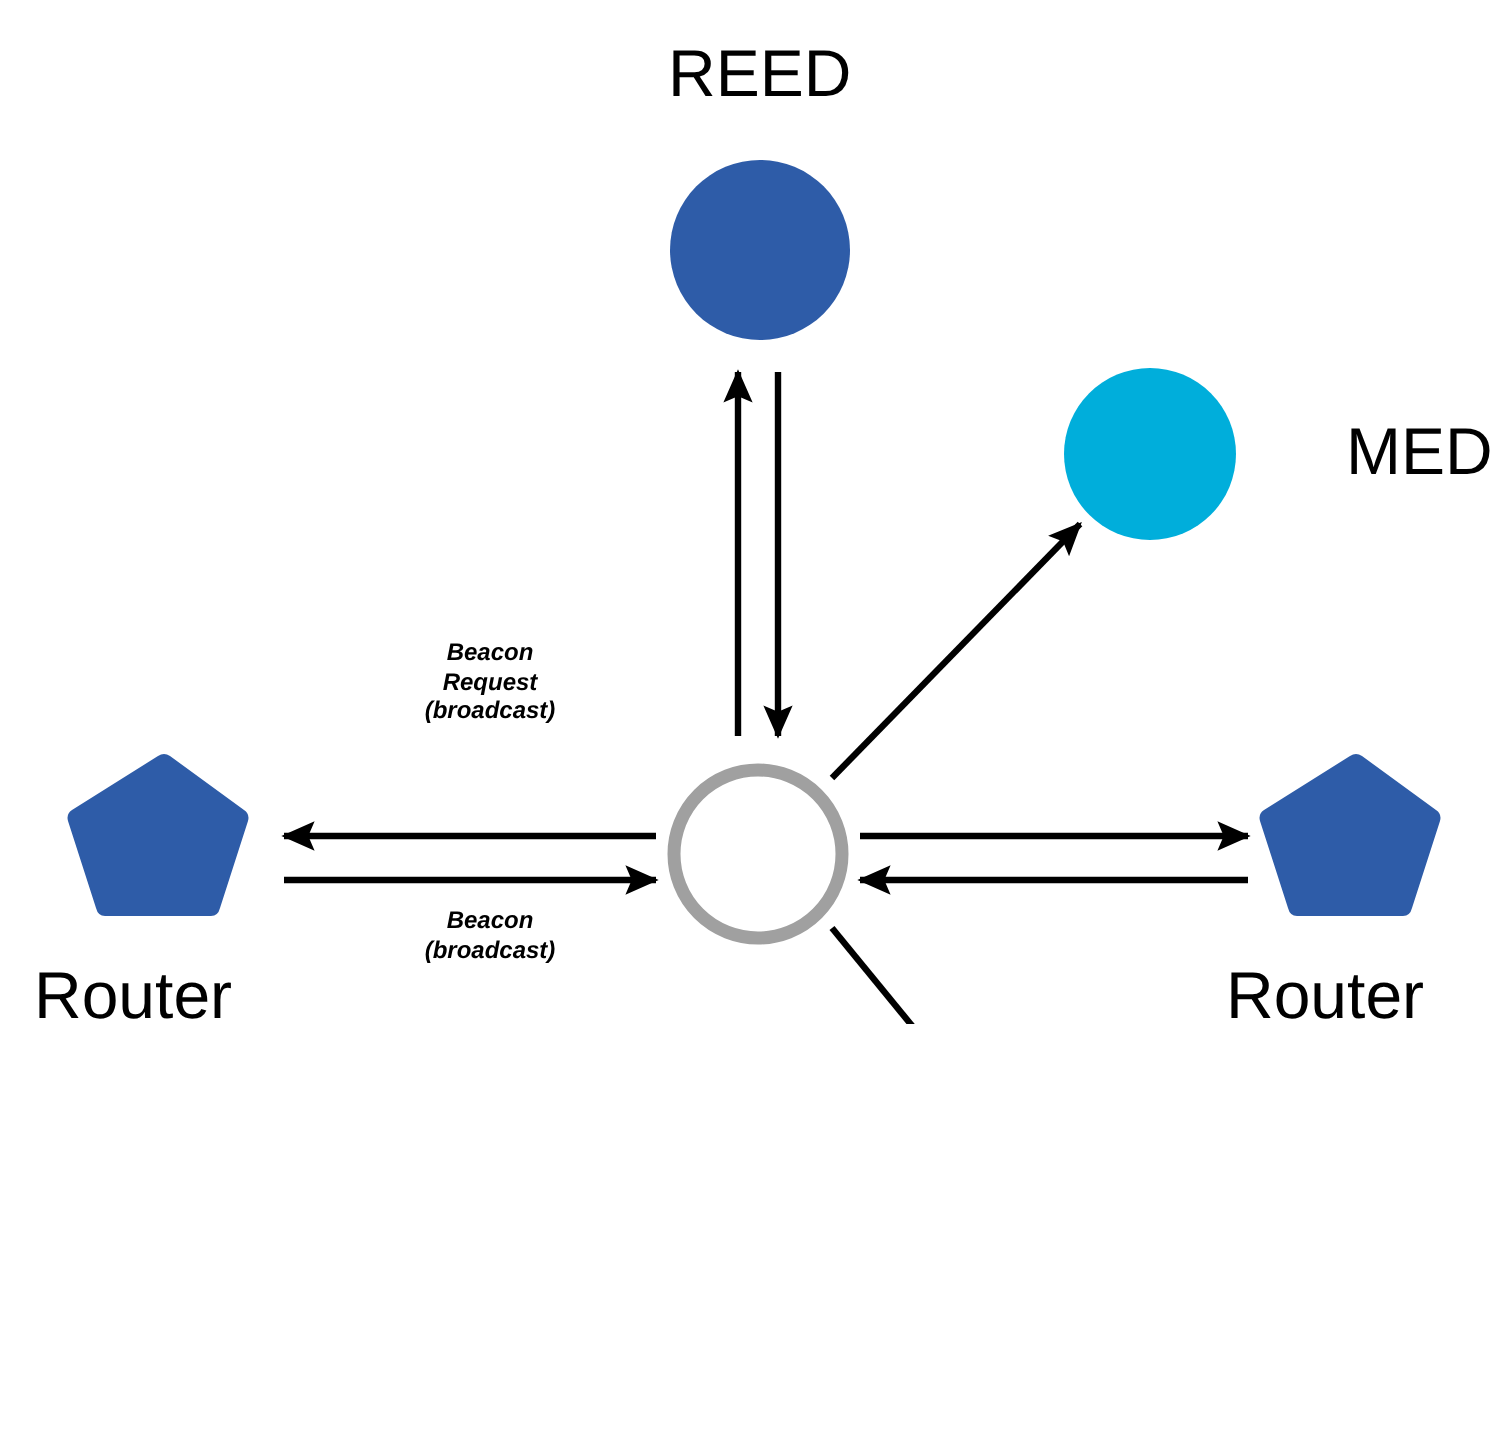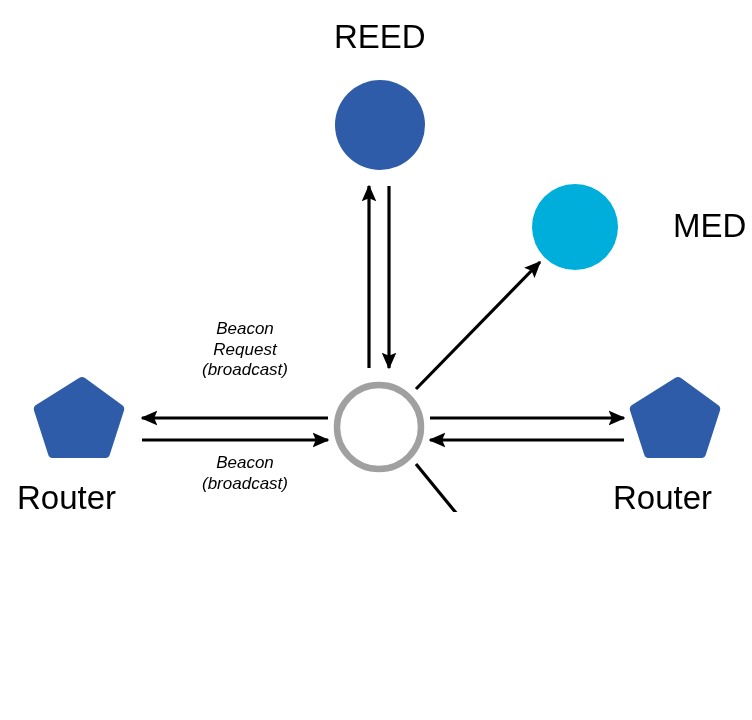--- a/index.html
+++ b/index.html
@@ -28,23 +28,23 @@
     font-family: "Liberation Sans", sans-serif;
     font-size: 33px;
     font-weight: 400;
     color: #000000;
     white-space: nowrap;
     line-height: 1;
   }
   .edge-label {
     position: absolute;
     font-family: "Liberation Sans", sans-serif;
-    font-size: 17px;
+    font-size: 12px;
     font-style: italic;
-    font-weight: 400;
+    font-weight: 700;
     color: #000000;
     text-align: center;
     line-height: 1.22;
     white-space: pre-line;
   }
   .label-reed   { left: 334px; top: 20px;  }
   .label-med    { left: 637px; top: 209px; margin-left: 36px; }
   .label-sed    { left: 637px; top: 636px; }
   .label-router-left  { left: 17px;  top: 481px; }
   .label-router-right { left: 613px; top: 481px; }

